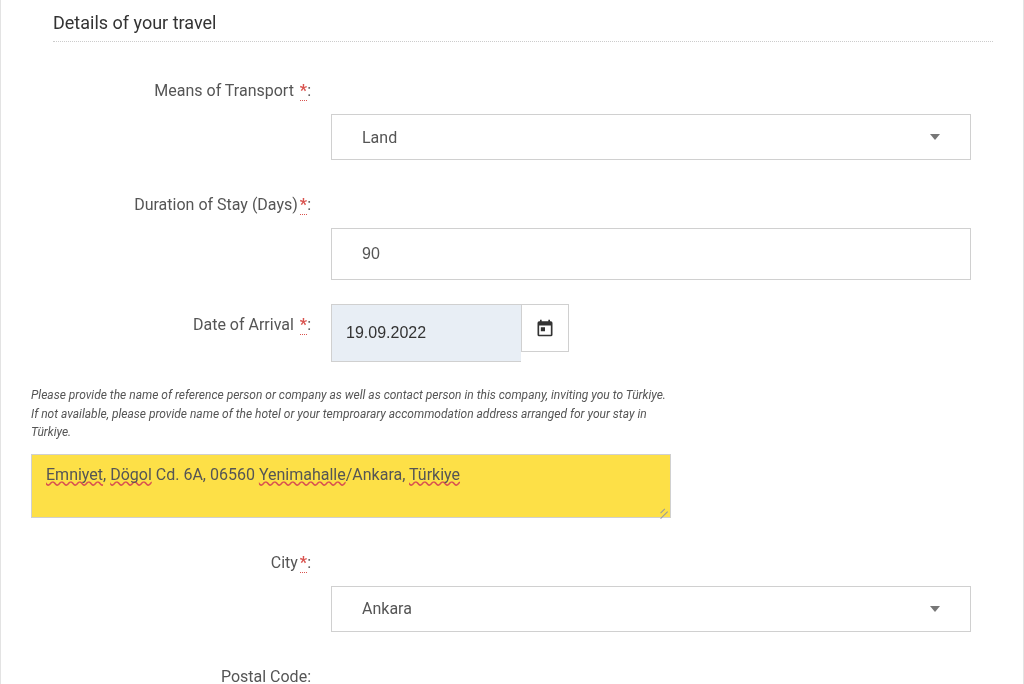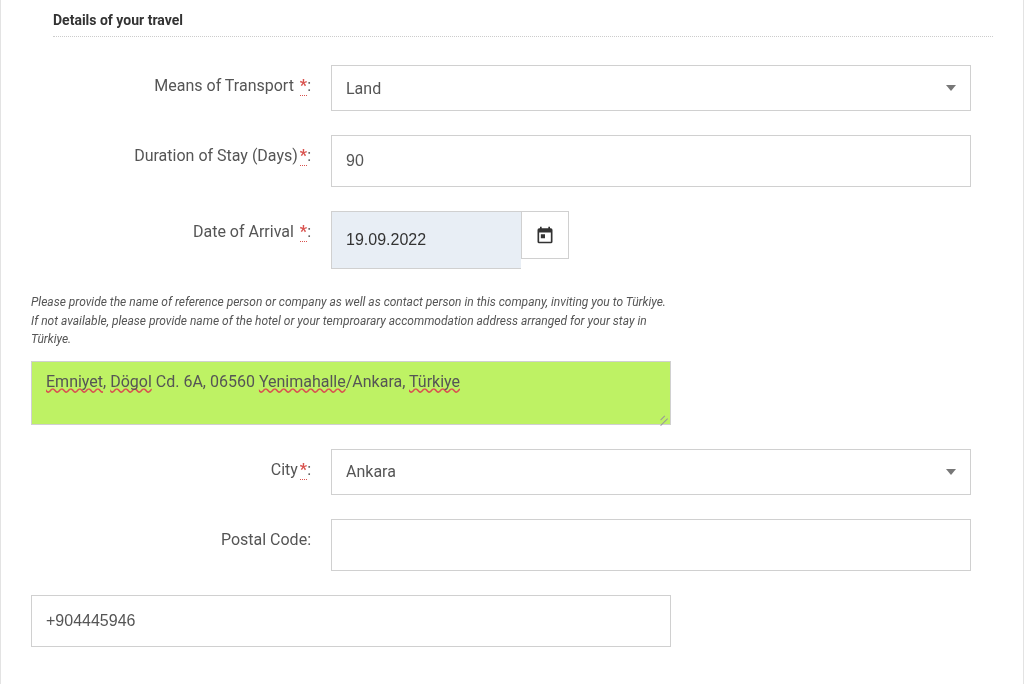--- a/index.html
+++ b/index.html
@@ -9,22 +9,22 @@
       color: #333;
       padding: 0;
     }
     .container {
       width: 1024px;
       border-left: 1px solid #e3e3e3;
       border-right: 1px solid #e3e3e3;
       padding: 12px 30px 40px 30px;
     }
     .section-title {
-      font-size: 14px;
-      font-weight: 700;
+      font-size: 18px;
+      font-weight: 400;
       color: #333;
       padding-bottom: 8px;
       border-bottom: 1px dotted #ccc;
       margin-bottom: 28px;
       margin-left: 22px;
     }
     .form-row {
       display: flex;
       align-items: flex-start;
       margin-bottom: 24px;
@@ -47,22 +47,23 @@
     .input-col {
       flex: 1;
       max-width: 640px;
     }
     .select-wrapper, .text-input, .textarea-input {
       width: 100%;
       border: 1px solid #d0d0d0;
       background: #fff;
       font-size: 16px;
       color: #555;
-      padding: 12px 14px;
+      padding: 12px 30px;
       outline: none;
+      margin-top: 44px;
     }
     .select-wrapper {
       display: flex;
       align-items: center;
       justify-content: space-between;
       cursor: pointer;
       height: 46px;
     }
     .caret-down {
       width: 0; height: 0;
@@ -107,21 +108,21 @@
     }
     .spellcheck-underline {
       text-decoration: underline;
       text-decoration-style: wavy;
       text-decoration-color: #d9534f;
       text-decoration-skip-ink: none;
     }
     .address-display {
       width: 100%;
       border: 1px solid #d0d0d0;
-      background: #bef264;
+      background: #fde047;
       font-size: 16px;
       color: #555;
       padding: 10px 14px 26px 14px;
       position: relative;
       min-height: 64px;
     }
     .resize-handle {
       position: absolute;
       right: 2px;
       bottom: 2px;

